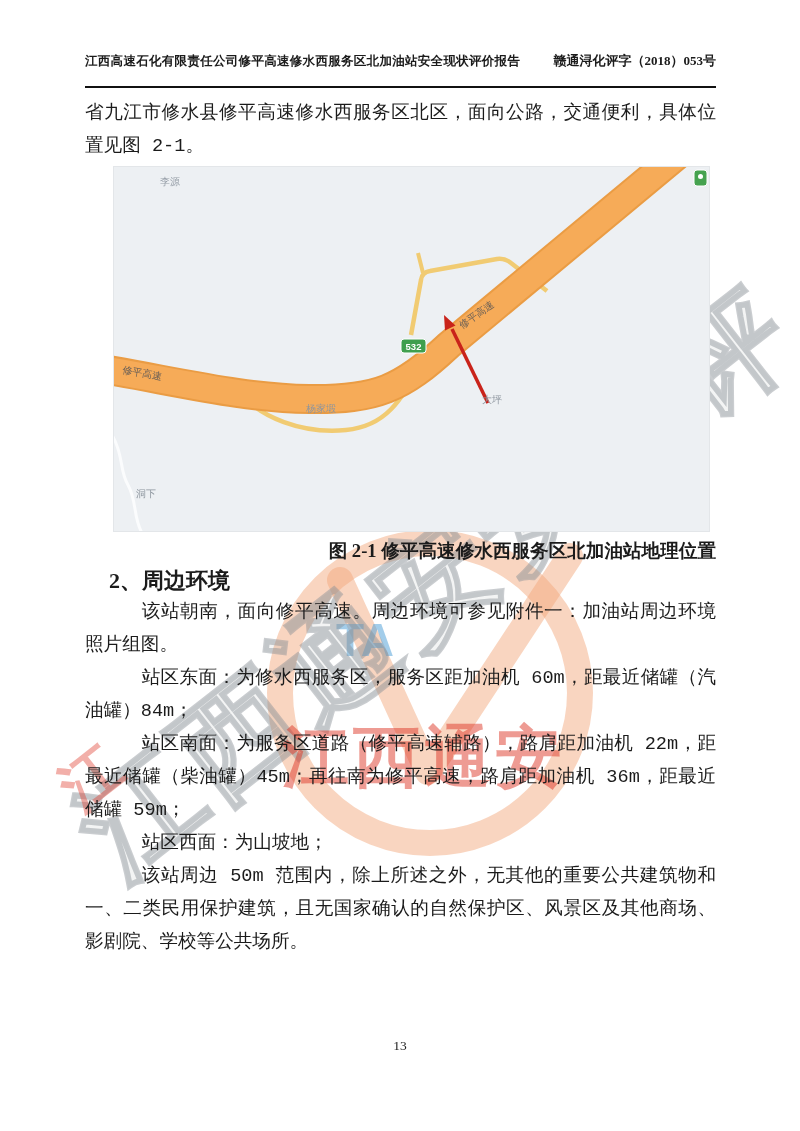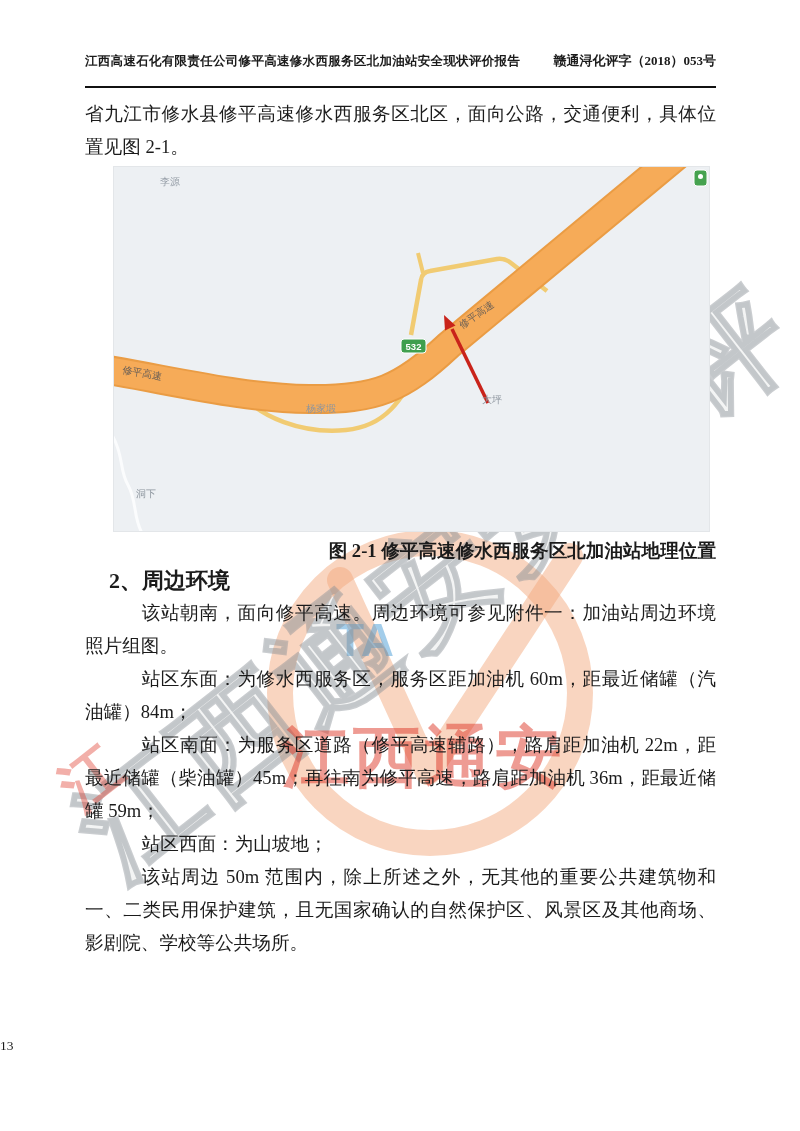--- a/index.html
+++ b/index.html
@@ -17,21 +17,21 @@
     border-bottom:2.5px solid #111; padding-bottom:16px;
   }
   .header .h-left  { font-size:12.5px; font-weight:700; letter-spacing:.3px; }
   .header .h-right { font-size:13px;  font-weight:700; white-space:nowrap; }
 
   
   .bodycol {
     position:absolute; left:85px; top:97px; width:631px;
     font-size:18.6px; line-height:33px; text-align:justify; z-index:2;
   }
-  .para { text-indent:3.05em; }
+  .para { text-indent:3.05em;font-family:Liberation Mono, monospace; }
   .para.noindent { text-indent:0; }
 
   
   .map-wrap {
     position:relative; margin:3px 0 0 28px; width:597px; height:366px;
     background:#edf0f3; border:1px solid #e3e6e9; z-index:2;
   }
   .map-wrap svg { display:block; }
 
   .fig-caption {
@@ -39,21 +39,21 @@
     margin-top:4px; text-indent:0;
   }
   .sec-heading {
     font-weight:700; font-size:22px; line-height:30px;
     margin-left:24px; text-indent:0;
   }
 
   
   .page-num {
     position:absolute; left:0; top:1038px; width:800px;
-    text-align:left; font-size:13.5px; z-index:2;
+    text-align:center; font-size:13.5px; z-index:2;
   }
 
   
   .wm-layer { position:absolute; inset:0; z-index:1; pointer-events:none; }
   .wm-diag {
     position:absolute; left:95px; top:770px;
     font-size:118px; font-weight:700; letter-spacing:6px; white-space:nowrap;
     transform:rotate(-38deg); transform-origin:0 50%;
     color:rgba(138,144,150,0.10);
     -webkit-text-stroke:2.5px rgba(138,144,150,0.45);

